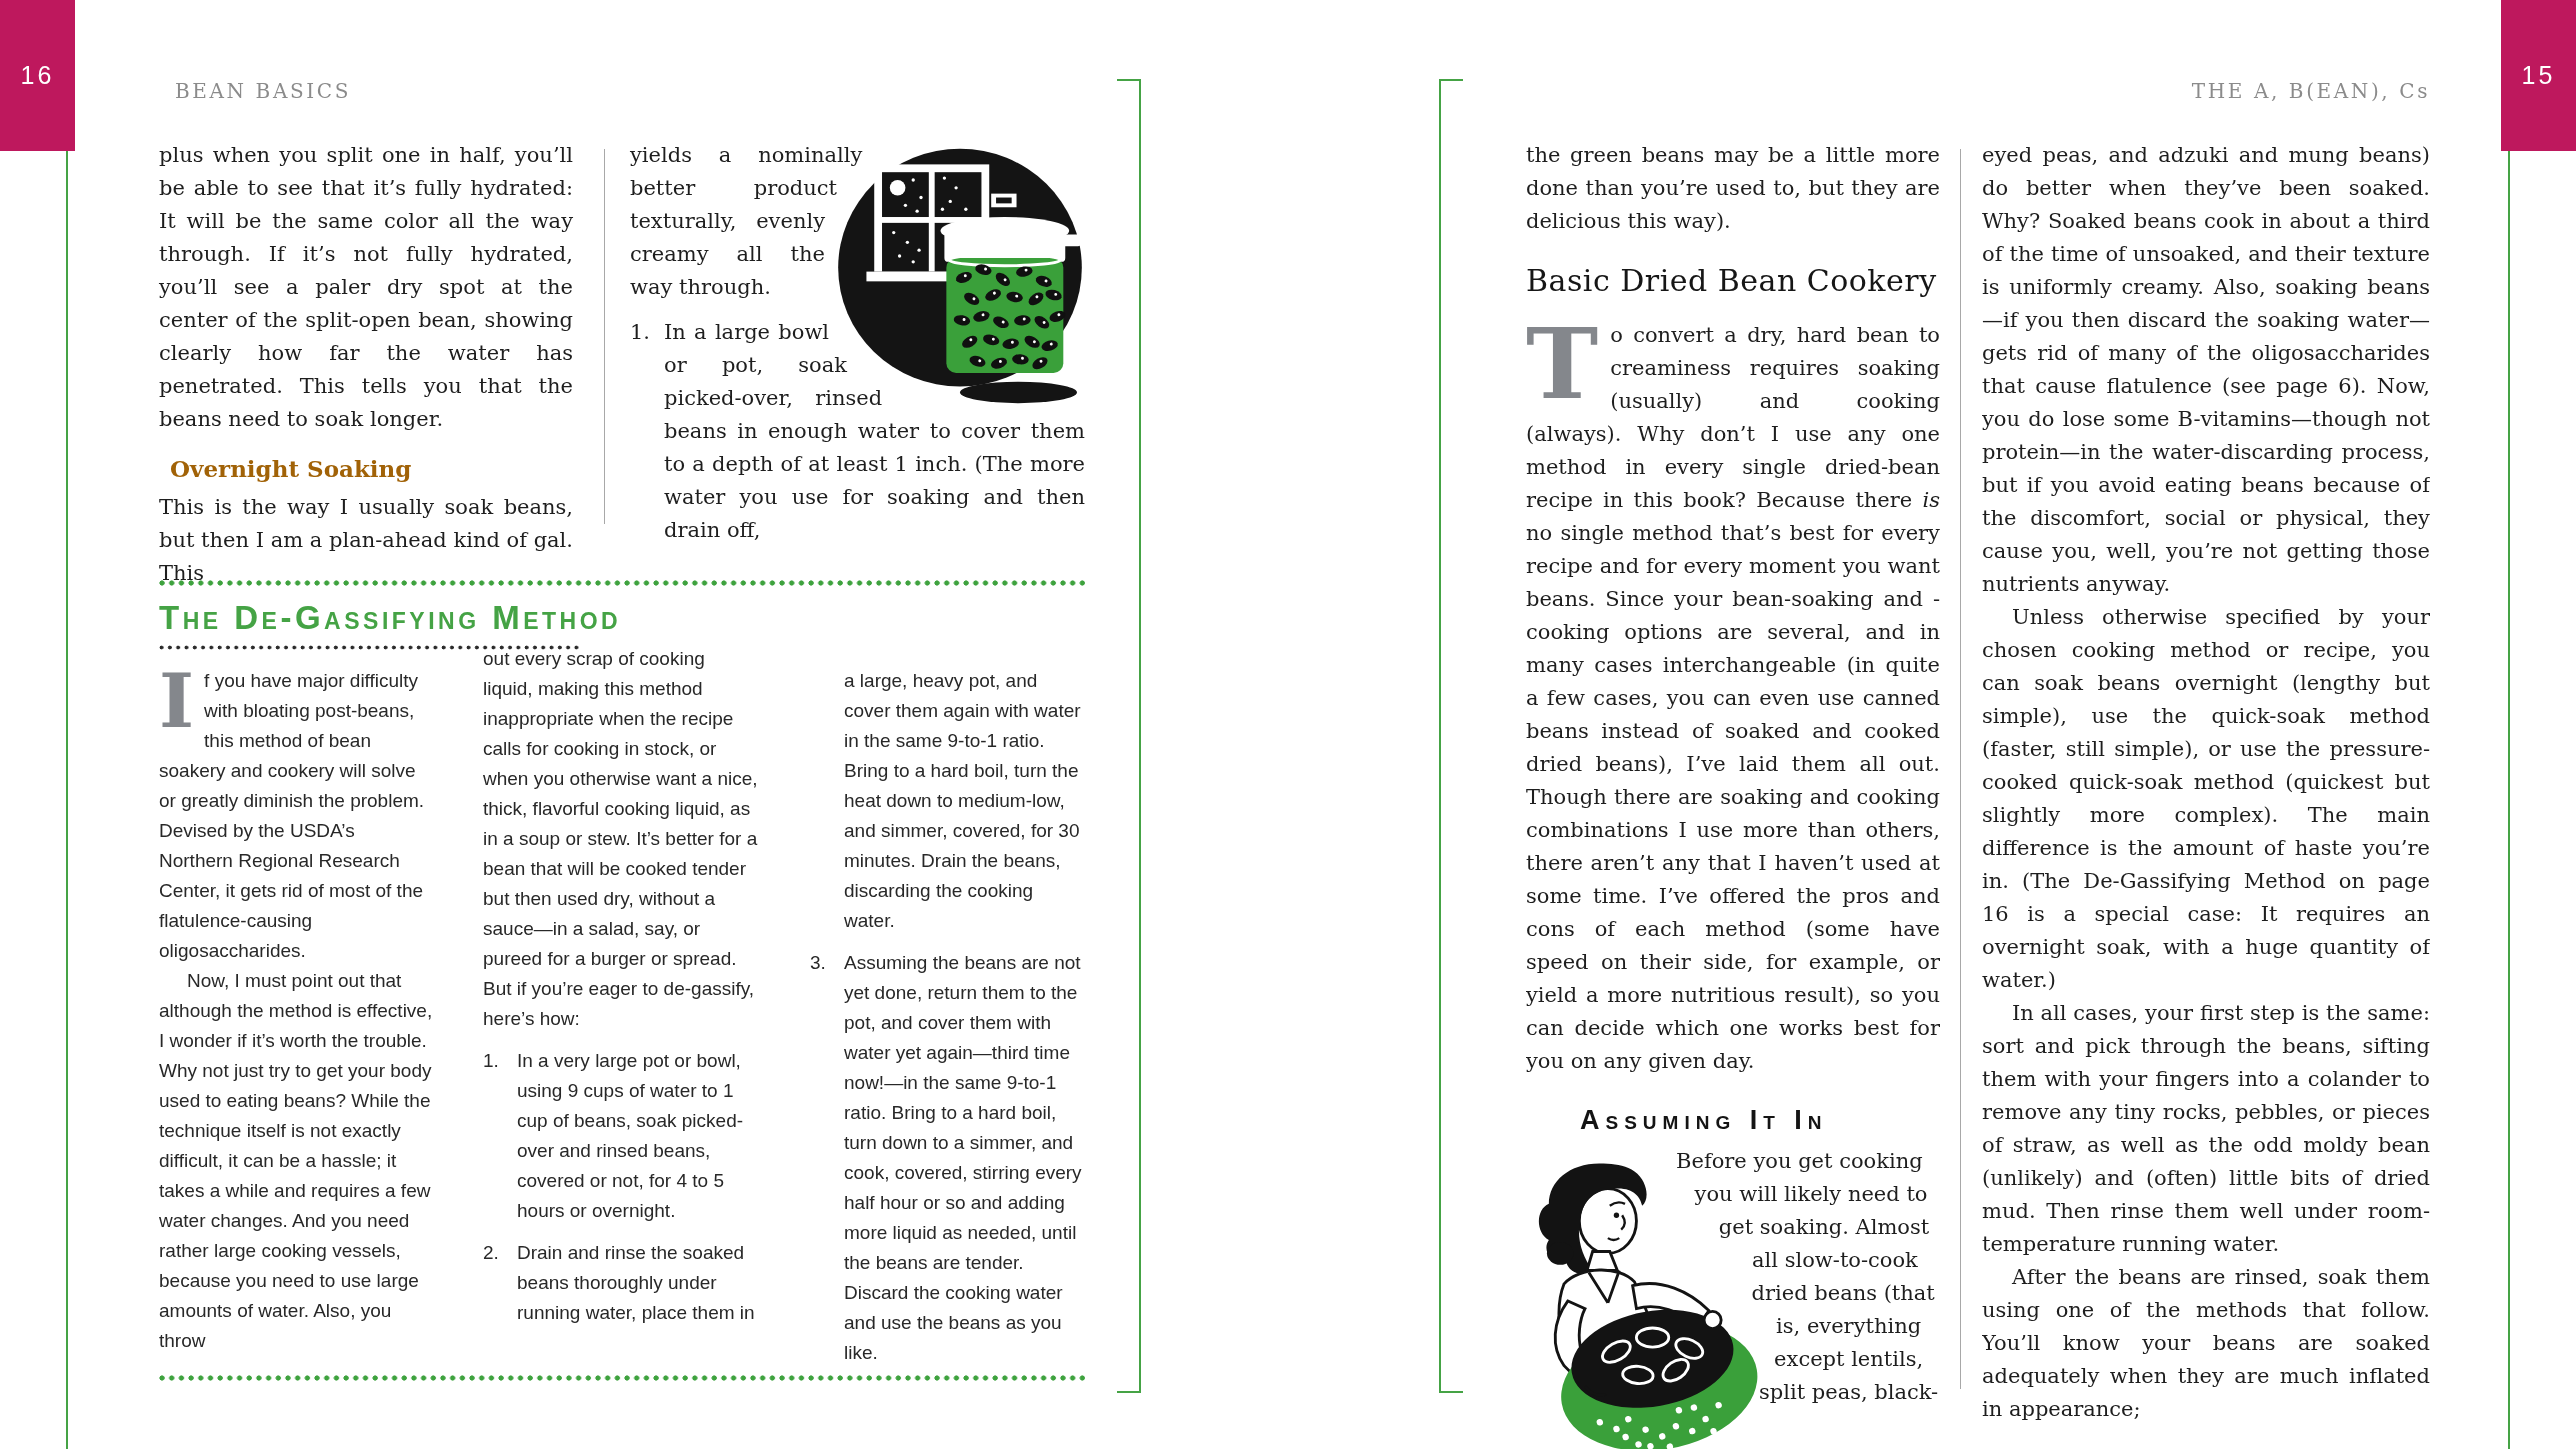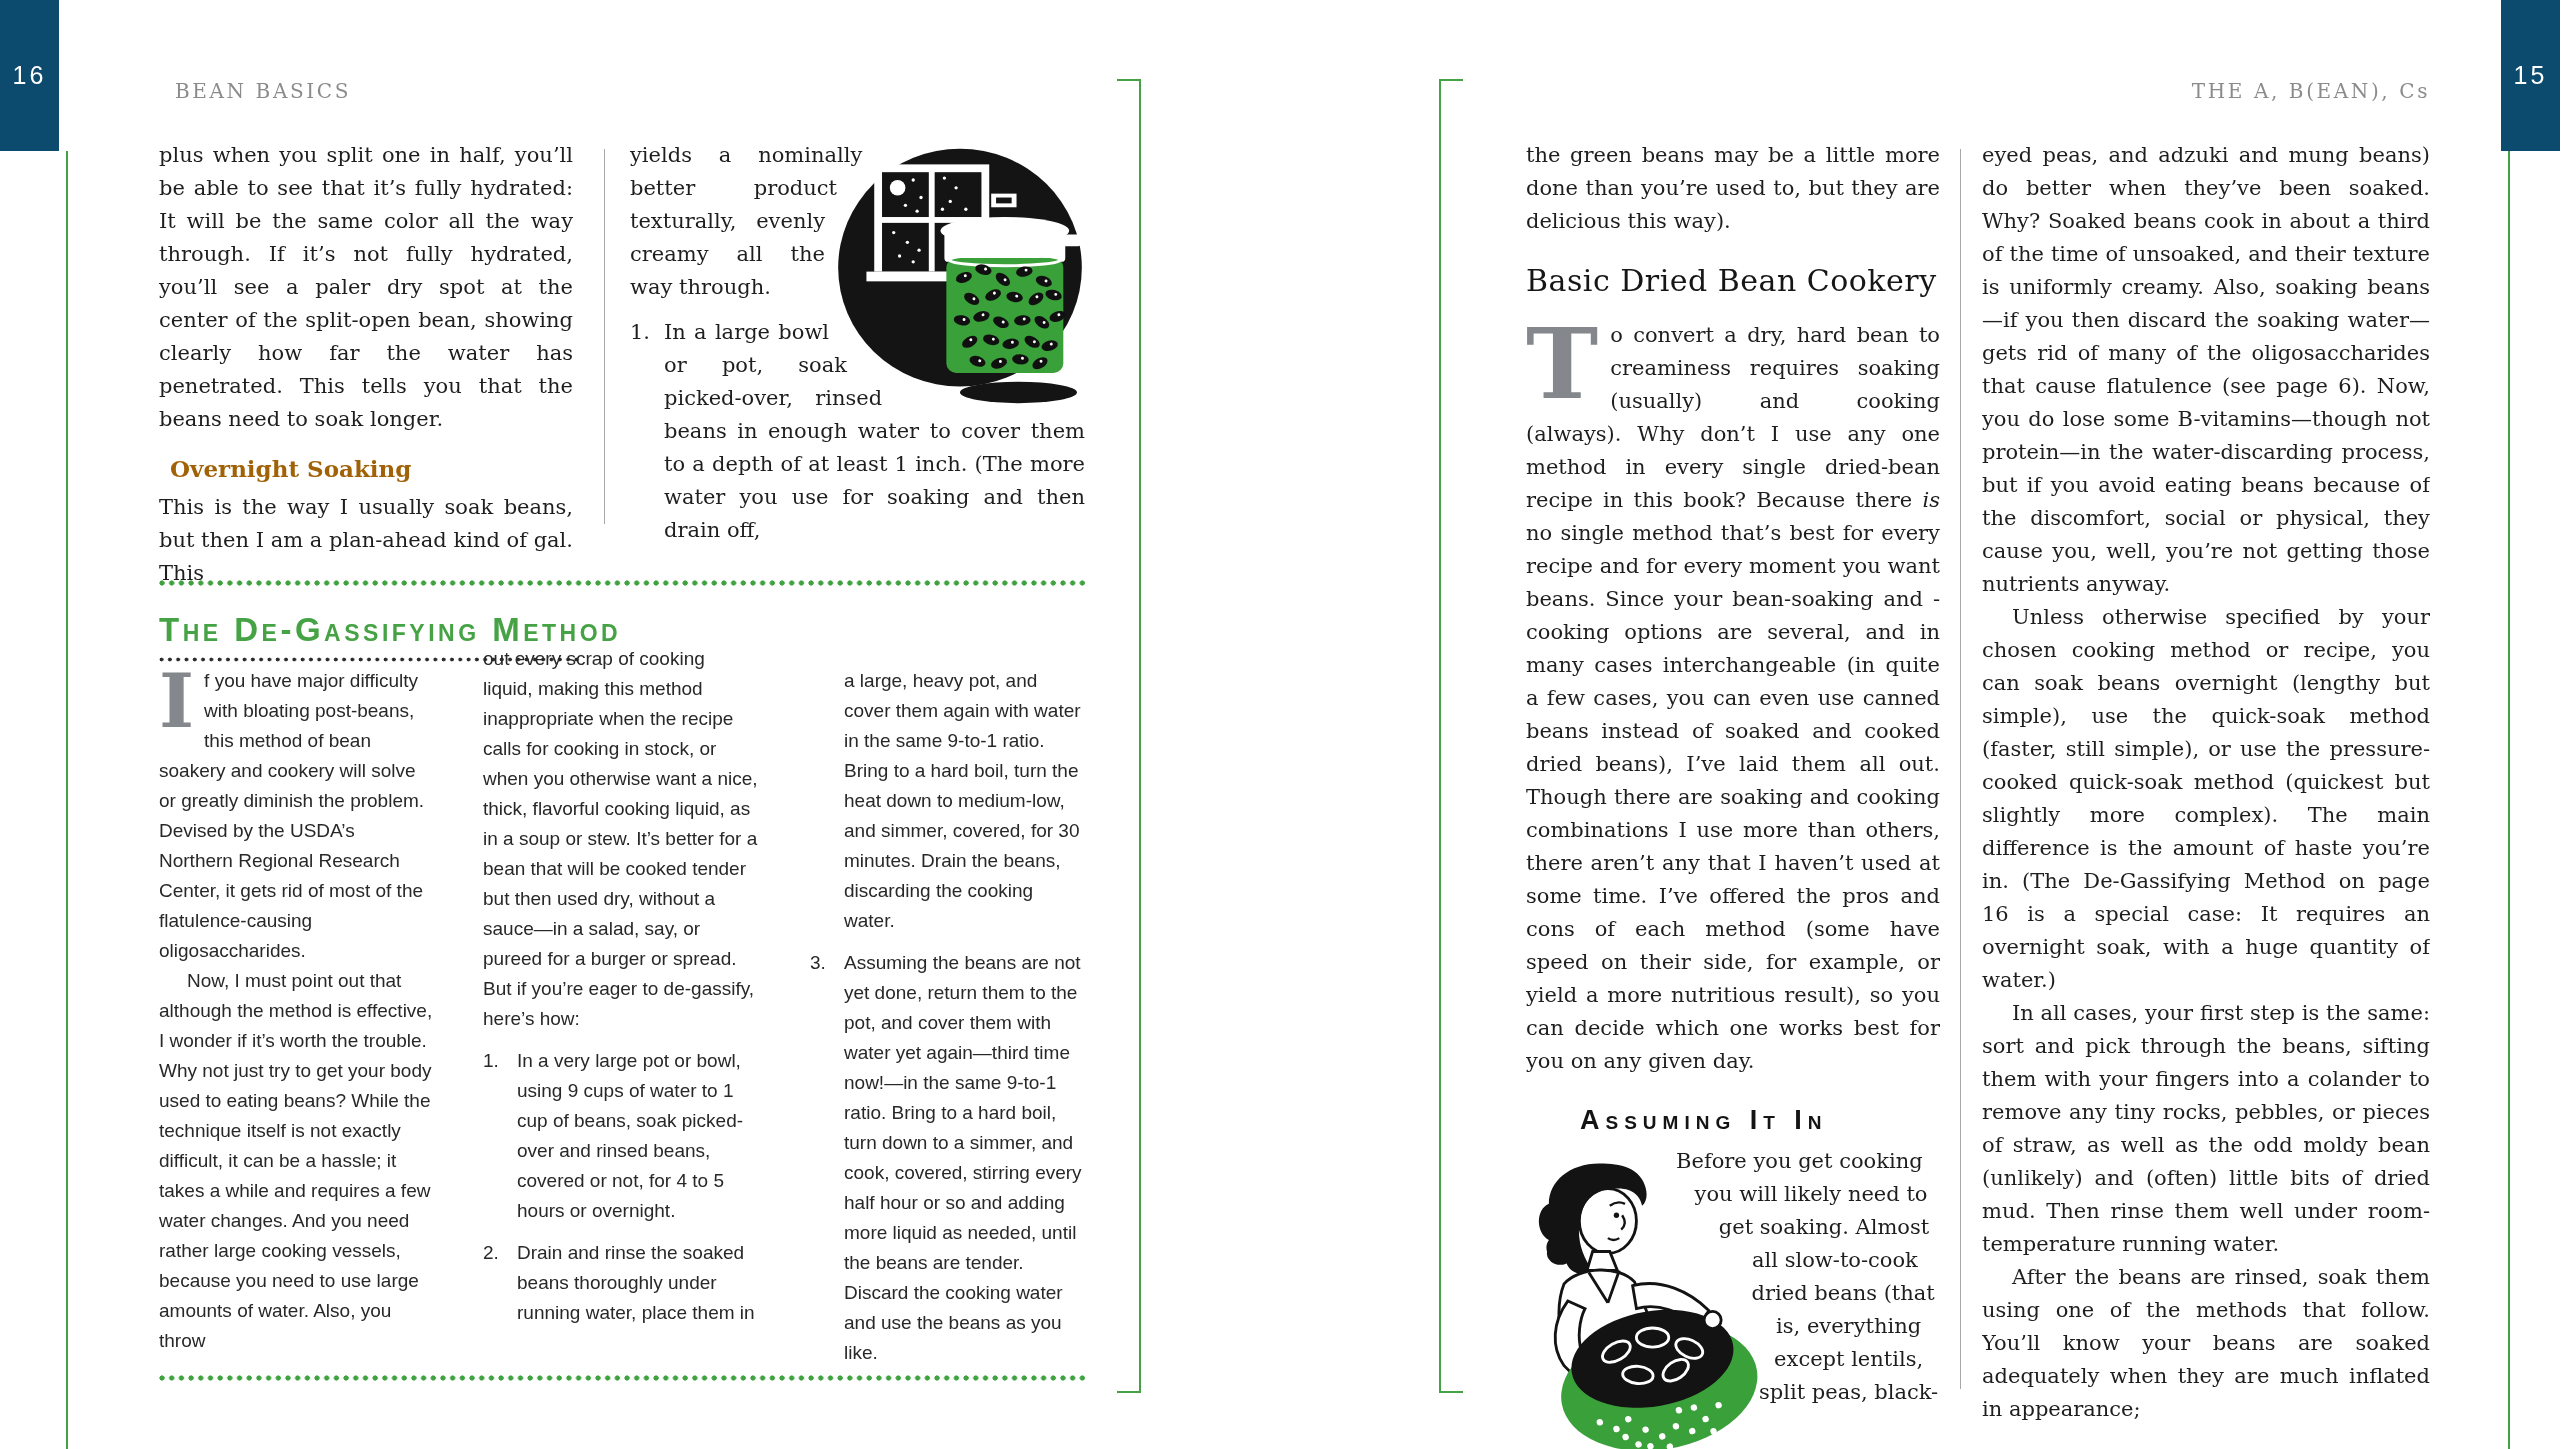--- a/index.html
+++ b/index.html
@@ -3,32 +3,32 @@
 <meta charset="utf-8">
 <style>
   html,body{margin:0;padding:0;background:#ffffff;}
   #canvas{position:relative;width:2576px;height:1449px;background:#ffffff;overflow:hidden;}
   .abs{position:absolute;}
   .serif{font-family:"DejaVu Serif", serif;}
   .sans{font-family:"Liberation Sans", sans-serif;}
   .bt{font-size:21px;line-height:33px;color:#1e1e1e;text-align:justify;}
   .bt p{margin:0;}
   .ind{text-indent:30px;}
-  .numbox{position:absolute;top:0;width:59px;height:151px;background:#0c4a6e;display:flex;align-items:center;justify-content:center;}
+  .numbox{position:absolute;top:0;width:75px;height:151px;background:#be185d;display:flex;align-items:center;justify-content:center;}
   .pagenum{font-family:"Liberation Sans", sans-serif;font-size:25px;color:#ffffff;letter-spacing:3px;font-weight:400;}
   .running-head{position:absolute;top:79px;font-family:"DejaVu Serif", serif;font-size:20px;letter-spacing:2.6px;color:#8b8b8b;}
   .gline{position:absolute;background:#45a345;}
   .vrule{position:absolute;width:1px;background:#a8a8a8;}
   .bracket{position:absolute;top:79px;height:1310px;width:22px;}
   .bracket.bl{left:1117px;border-right:2px solid #45a345;border-top:2px solid #45a345;border-bottom:2px solid #45a345;}
   .bracket.br{left:1439px;border-left:2px solid #45a345;border-top:2px solid #45a345;border-bottom:2px solid #45a345;}
   .subhead{font-size:23px;font-weight:bold;margin:16px 0 6px 11px;color:#a16207;text-align:left;}
   .gdots{height:6px;background-image:radial-gradient(circle at 3px 3px,#3ea23e 2.3px,transparent 2.9px);background-size:9.7px 6px;background-repeat:repeat-x;}
   .bdots{height:5px;width:421px;margin-top:7px;background-image:radial-gradient(circle at 2.5px 2.5px,#2b2b2b 1.7px,transparent 2.2px);background-size:8.3px 5px;background-repeat:repeat-x;}
-  .degas-title{margin:24px 0 0 0;font-family:"Liberation Sans", sans-serif;font-variant:small-caps;font-weight:600;font-size:33px;line-height:40px;letter-spacing:3.5px;color:#45a345;}
+  .degas-title{margin:12px 0 0 0;font-family:"Liberation Sans", sans-serif;font-variant:small-caps;font-weight:600;font-size:33px;line-height:40px;letter-spacing:3.5px;color:#45a345;}
   .boxcol{font-size:19px;line-height:30px;color:#282828;text-align:left;}
   .boxcol p{margin:0;}
   .boxcol .ind{text-indent:28px;}
   .step{padding-left:34px;margin-top:12px;}
   .step-num{display:inline-block;width:34px;margin-left:-34px;}
   .cont{padding-left:34px;}
   .dropcap-I{float:left;font-family:"DejaVu Serif", serif;font-weight:bold;font-size:75px;line-height:59px;color:#84878c;margin:6px 10px 2px 0;}
   .dropcap-T{float:left;font-family:"DejaVu Serif", serif;font-weight:bold;font-size:97px;line-height:75px;color:#84878c;margin:8px 12px 2px 0;}
   .chapter-title{margin:18px 0 14px 0;font-family:"DejaVu Serif", serif;font-weight:normal;font-size:30px;line-height:49px;color:#161616;text-align:left;letter-spacing:0.5px;}
   .soak-title{margin:26px 0 8px 0;padding-left:54px;font-family:"Liberation Sans", sans-serif;font-variant:small-caps;font-weight:600;font-size:27px;letter-spacing:6px;color:#141414;text-align:left;}

